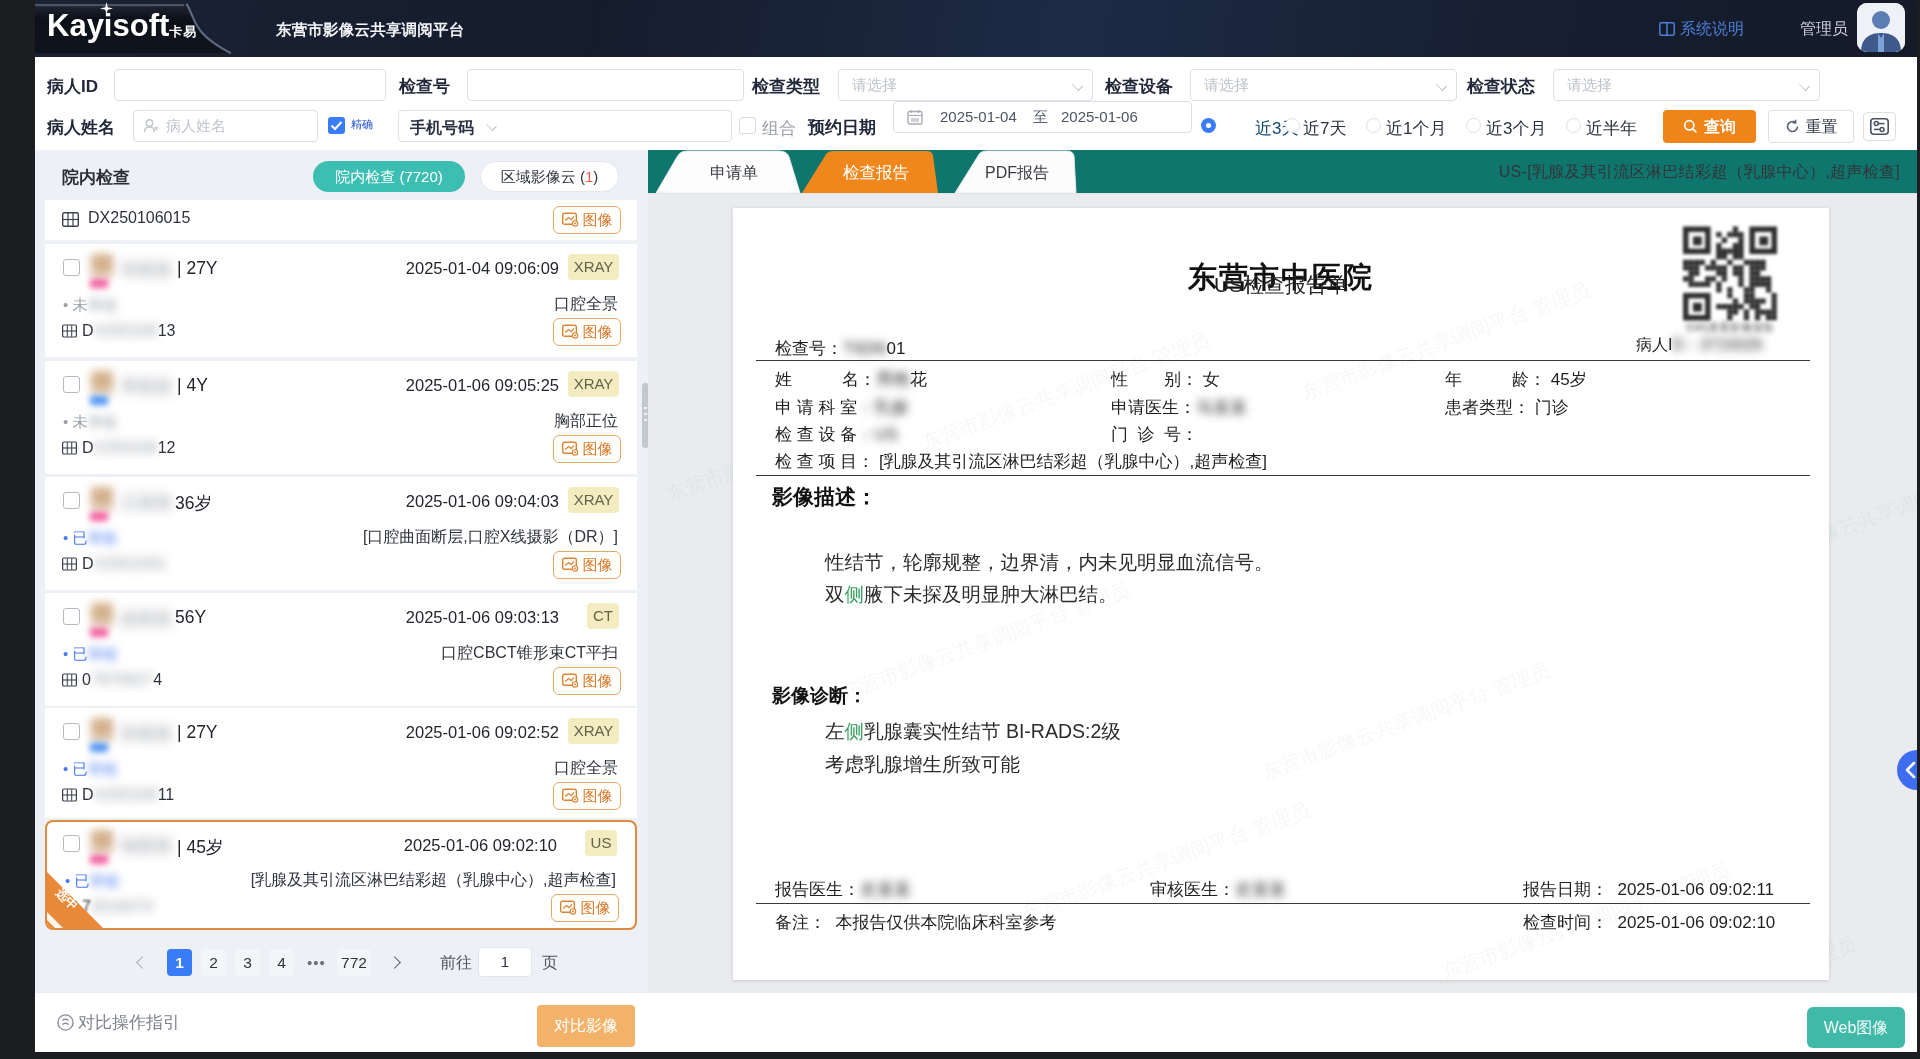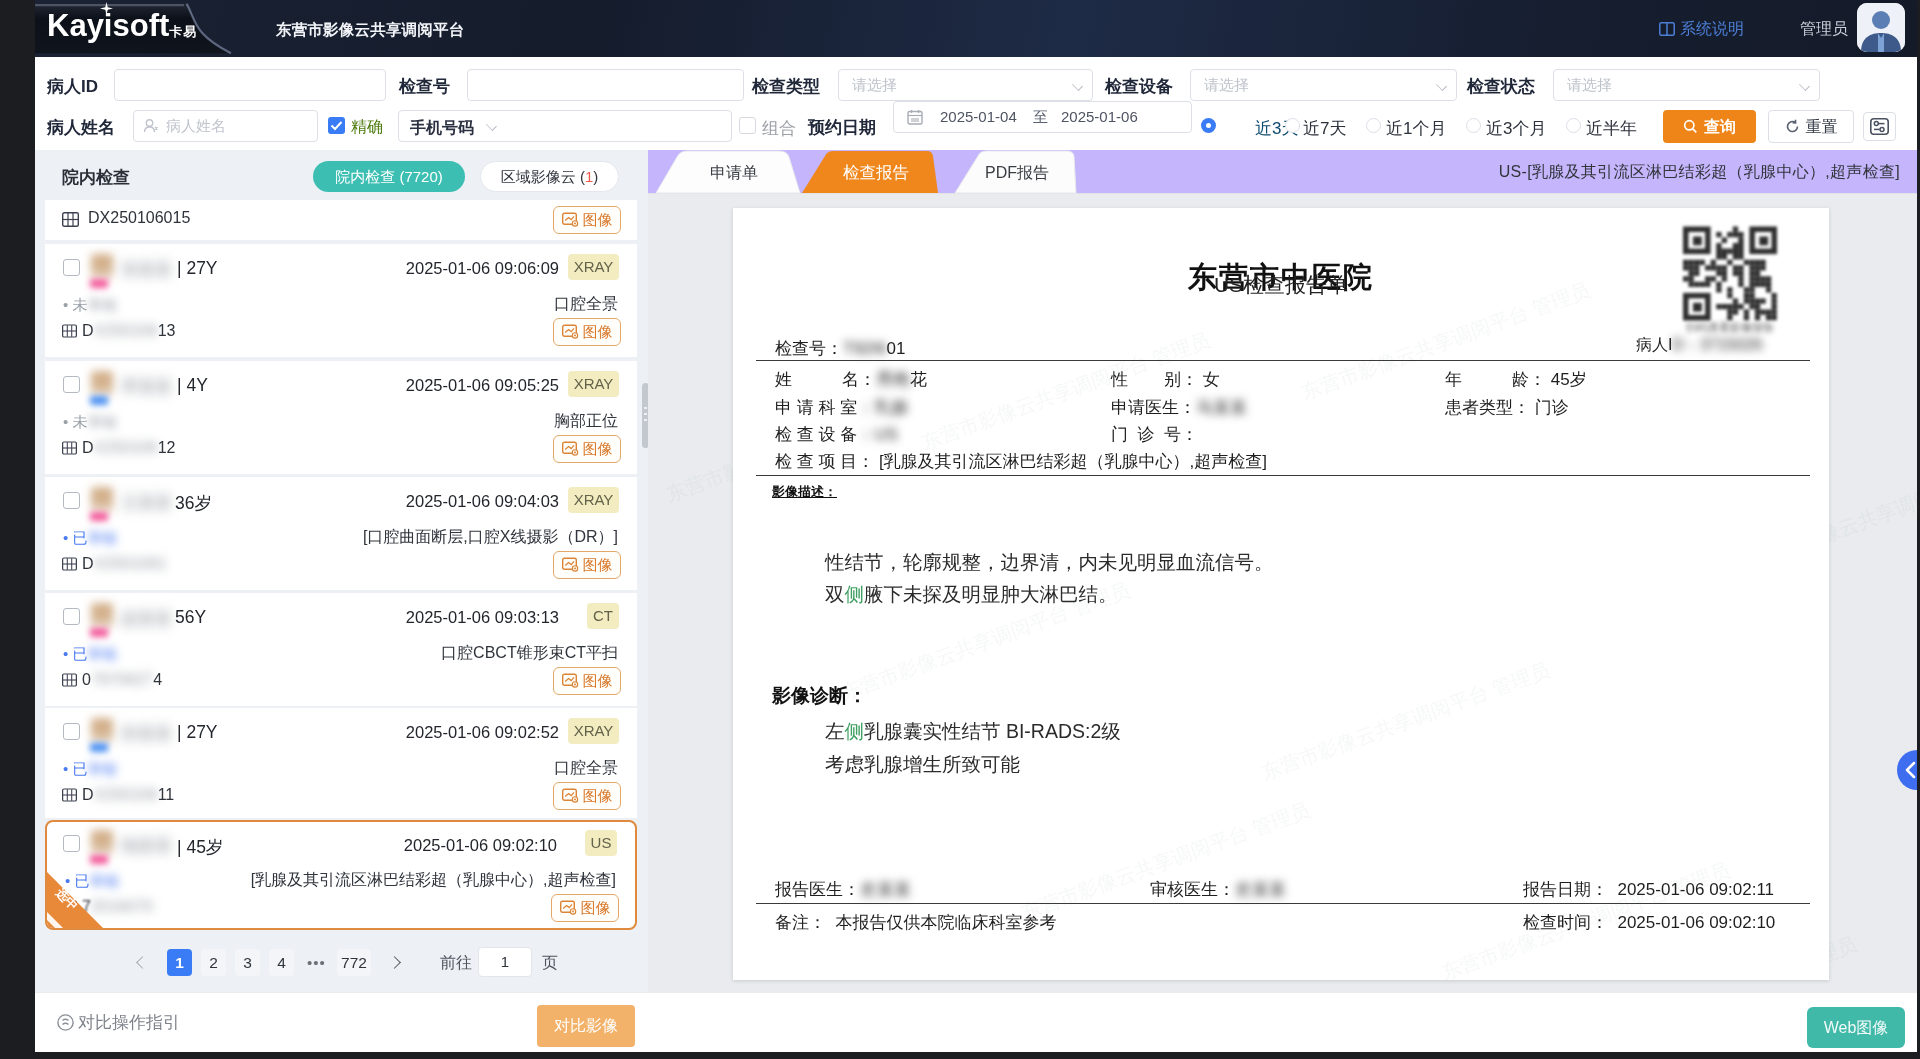--- a/index.html
+++ b/index.html
@@ -42,21 +42,21 @@
 .item .st{position:absolute;left:18px;top:52px;font-size:15px;}
 .item .stblur{filter:blur(4px);}
 .item .desc{position:absolute;right:19px;top:50px;font-size:16px;color:#30343c;text-align:right;}
 .item .idr{position:absolute;left:37px;top:78px;font-size:16px;color:#2e323a;}
 .item .gi{position:absolute;left:17px;top:80px;}
 .item .imgbtn{right:16px;top:74px;}
 .item .tagy{right:18px;top:10px;}
 .stg{color:#9aa0a8;}.stb{color:#4a7af0;}
 
 #right{position:absolute;left:613px;top:150px;width:1269px;height:842px;background:#e9ebee;}
-#tabbar{position:absolute;left:0;top:0;width:1269px;height:44px;background:#c4b5fd;border-bottom:1px solid #e2e3e7;}
+#tabbar{position:absolute;left:0;top:0;width:1269px;height:44px;background:#0f766e;border-bottom:1px solid #e2e3e7;}
 #sheet{position:absolute;left:85px;top:58px;width:1096px;height:772px;background:#fff;box-shadow:0 1px 4px rgba(0,0,0,0.14);}
 .sh{position:absolute;color:#1f1f1f;font-size:17px;white-space:nowrap;}
 .shb{position:absolute;color:#111;font-weight:bold;white-space:nowrap;}
 .hline{position:absolute;left:23px;width:1054px;height:0;border-top:1.5px solid #3a3a3a;}
 .green{color:#3f9e62;}
 .wm{position:absolute;color:rgba(110,150,130,0.07);font-size:20px;white-space:nowrap;transform:rotate(-20deg);}
 
 #bottom{position:absolute;left:0;top:992px;width:1882px;height:60px;background:#fff;border-top:1px solid #ececf0;}
 </style>
 </head>
@@ -121,21 +121,21 @@
           <circle cx="6.5" cy="5" r="3.2" fill="none" stroke="#c0c4cc" stroke-width="1.4"></circle>
           <path d="M1.5,14 C1.5,10.5 4,9 6.5,9 C9,9 11.5,10.5 11.5,14" fill="none" stroke="#c0c4cc" stroke-width="1.4"></path>
           <path d="M12 9 l2.5 2.5 M14.5 9 L12 11.5" stroke="#c0c4cc" stroke-width="1.2"></path>
         </svg>
     </div>
     <div class="ckb" style="left:293px;top:60px;background:#3a7cf6;">
       <svg width="17" height="17" viewBox="0 0 17 17">
           <path d="M3.5 8.5 L7 12 L13.5 5" fill="none" stroke="#fff" stroke-width="2"></path>
         </svg>
     </div>
-    <div class="abs" style="left:316px;top:60px;font-size:16px;color:#4d7c0f;">精确</div>
+    <div class="abs" style="left:316px;top:60px;font-size:11px;color:#1d4ed8;">精确</div>
     <div class="inp" style="left:363px;top:53px;width:334px;"></div>
     <div class="abs" style="left:375px;top:61px;font-size:16px;font-weight:bold;color:#2a3040;">手机号码</div>
     <div class="abs" style="left:452px;top:64px;">
         <div class="chevd"></div>
       </div>
     <div class="abs" style="left:475px;top:56px;width:1px;height:26px;"></div>
     <div class="ckb" style="left:704px;top:60px;border:1px solid #d6d9df;background:#fff;"></div>
     <div class="abs" style="left:727px;top:60px;font-size:17px;color:#9b9ea5;">组合</div>
     <div class="flabel" style="left:773px;top:59px;">预约日期</div>
     <div class="inp" style="left:858px;top:44px;width:299px;font-size:15px;color:#4e5462;line-height:30px;">
@@ -205,21 +205,21 @@
             <path d="M11.9,11.4 h2.2 M13,10.3 v2.2" stroke="#dc8435" stroke-width="0.9"></path>
           </svg>图像</div>
     </div>
 
     <div class="item" style="top:94px;">
       <div class="ck"></div>
         <div class="ava"></div>
         <div class="avtag" style="background:#f25a9b;"></div>
       <div class="nblur">张某某</div>
         <div class="nsuf">| 27Y</div>
-      <div class="date">2025-01-06 09:06:09</div>
+      <div class="date">2025-01-04 09:06:09</div>
       <div class="tagy" style="width:51px;">XRAY</div>
       <div class="st stg">• 未<span class="stblur">审核</span></div>
       <div class="desc">口腔全景</div>
       <svg class="gi" width="15" height="14" viewBox="0 0 17 15">
           <rect x="0.7" y="0.7" width="15.6" height="13.6" rx="1.5" fill="none" stroke="#3c4250" stroke-width="1.4"></rect>
           <line x1="6" y1="1" x2="6" y2="14" stroke="#3c4250" stroke-width="1.2"></line>
           <line x1="11" y1="1" x2="11" y2="14" stroke="#3c4250" stroke-width="1.2"></line>
           <line x1="1" y1="7.5" x2="16" y2="7.5" stroke="#3c4250" stroke-width="1.2"></line>
         </svg>
       <div class="idr">D<span class="blur1">X250106</span>13</div>
@@ -432,21 +432,21 @@
       <div class="sh" style="left:42px;top:188px;">申 请 科 室<span style="filter:blur(4px);">：乳腺</span></div>
       <div class="sh" style="left:378px;top:188px;">申请医生：<span style="filter:blur(4px);">马某某</span></div>
       <div class="sh" style="left:712px;top:188px;">患者类型：&nbsp;门诊</div>
 
       <div class="sh" style="left:42px;top:215px;">检 查 设 备<span style="filter:blur(4px);">：US</span></div>
       <div class="sh" style="left:378px;top:215px;">门&nbsp;&nbsp;诊&nbsp;&nbsp;号：</div>
 
       <div class="sh" style="left:42px;top:242px;">检 查 项 目：&nbsp;[乳腺及其引流区淋巴结彩超（乳腺中心）,超声检查]</div>
       <div class="hline" style="top:267px;"></div>
 
-      <div class="shb" style="left:39px;top:275px;font-size:13px;text-decoration:underline;">影像描述：</div>
+      <div class="shb" style="left:39px;top:275px;font-size:21px;">影像描述：</div>
       <div class="sh" style="left:92px;top:341px;font-size:19.5px;color:#2b2b2b;">性结节，轮廓规整，边界清，内未见明显血流信号。</div>
       <div class="sh" style="left:92px;top:373px;font-size:19.5px;color:#2b2b2b;">双<span class="green">侧</span>腋下未探及明显肿大淋巴结。</div>
 
       <div class="shb" style="left:39px;top:475px;font-size:19px;">影像诊断：</div>
       <div class="sh" style="left:92px;top:510px;font-size:19.5px;color:#2b2b2b;">左<span class="green">侧</span>乳腺囊实性结节 BI-RADS:2级</div>
       <div class="sh" style="left:92px;top:543px;font-size:19.5px;color:#2b2b2b;">考虑乳腺增生所致可能</div>
 
       <div class="sh" style="left:42px;top:670px;">报告医生：<span style="filter:blur(4px);">史某某</span></div>
       <div class="sh" style="left:417px;top:670px;">审核医生：<span style="filter:blur(4px);">史某某</span></div>
       <div class="sh" style="left:790px;top:670px;">报告日期：&nbsp;&nbsp;2025-01-06 09:02:11</div>

